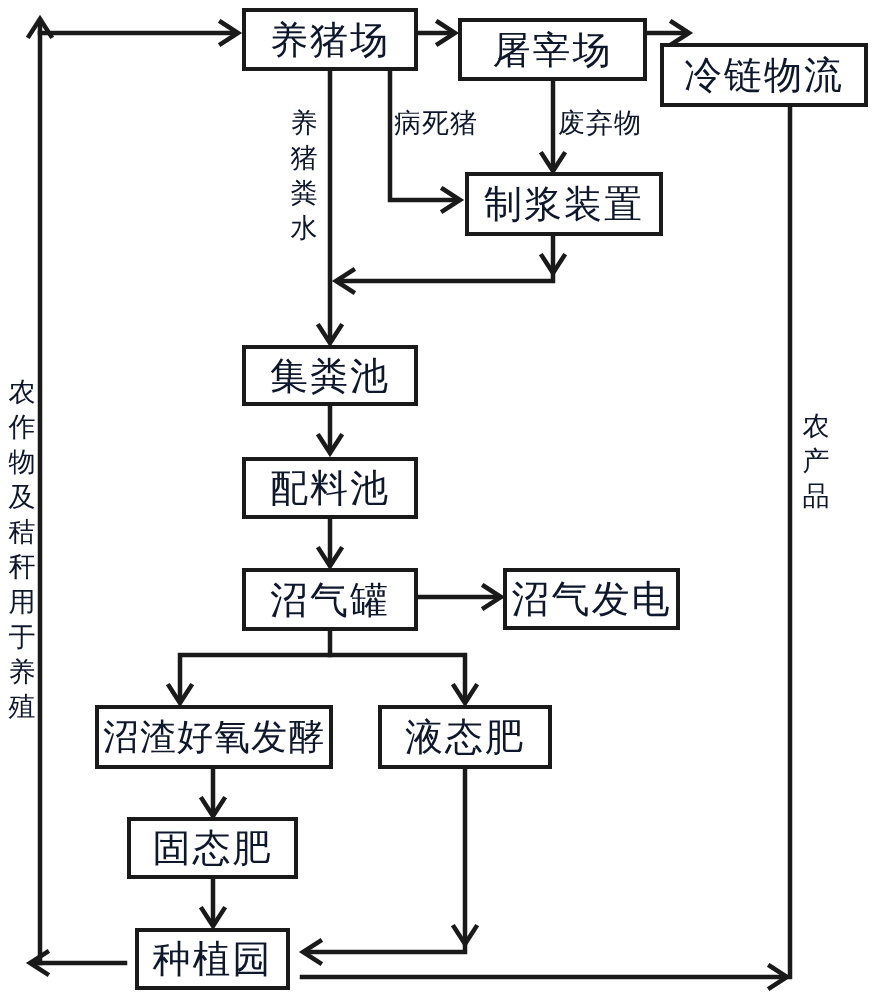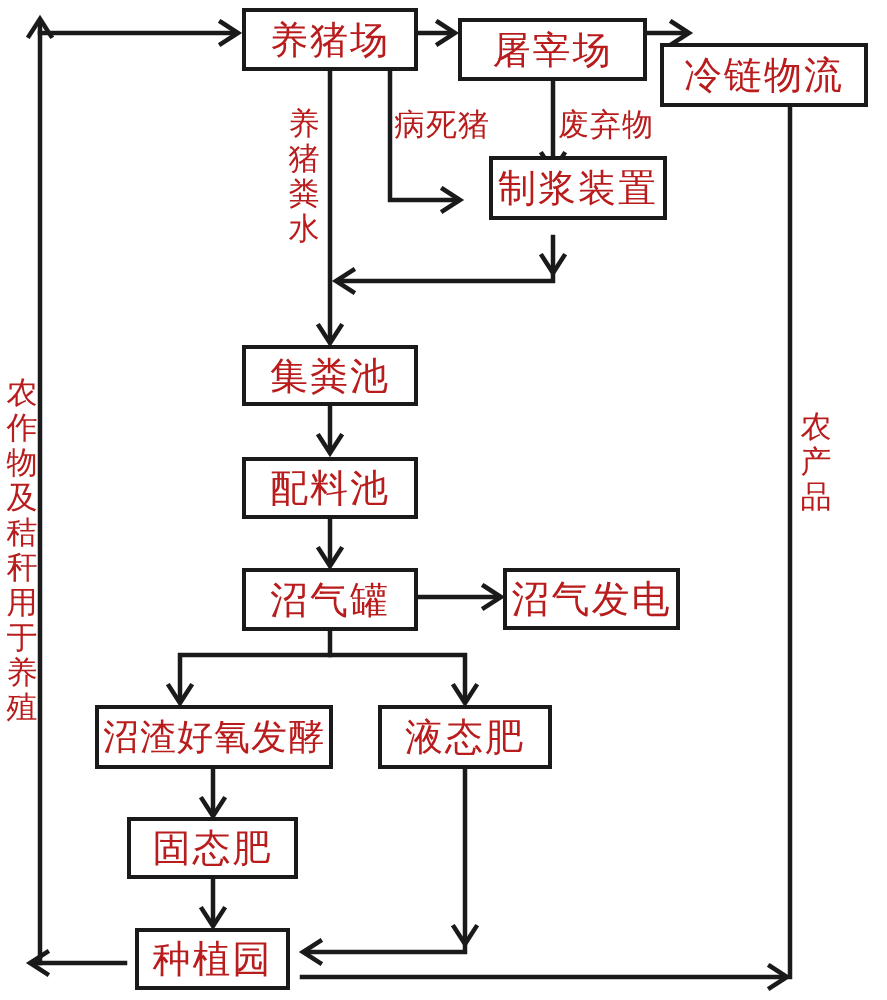--- a/index.html
+++ b/index.html
@@ -1,30 +1,30 @@
 <!DOCTYPE html>
 <html><head>
 <meta charset="utf-8">
 <style>
   html,body{margin:0;padding:0;background:#ffffff;}
   .canvas{
     position:relative;width:887px;height:1000px;background:#ffffff;
-    font-family:"Liberation Serif","DejaVu Serif",serif;color:#b91c1c;
+    font-family:"Liberation Serif","DejaVu Serif",serif;color:#0f172a;
     overflow:hidden;
   }
   .wires{position:absolute;left:0;top:0;width:887px;height:1000px;}
   .wires path{stroke:#1a1a1a;stroke-width:4.5;fill:none;stroke-linecap:square;stroke-linejoin:miter;}
   .node{
     position:absolute;box-sizing:border-box;border:4px solid #1a1a1a;background:#ffffff;
     display:flex;align-items:center;justify-content:center;
     font-size:38px;letter-spacing:2px;white-space:nowrap;line-height:1;
   }
   .node.small{font-size:36px;letter-spacing:1px;}
   .edge-label{
-    position:absolute;font-size:31px;line-height:1.05;letter-spacing:1px;white-space:nowrap;
+    position:absolute;font-size:27px;line-height:1.05;letter-spacing:1px;white-space:nowrap;
   }
   .edge-label.vertical{
     white-space:normal;width:40px;word-break:break-all;line-height:35px;letter-spacing:0;
     text-align:center;
   }
 </style>
 </head>
 <body>
 
 <div class="canvas">
@@ -88,21 +88,21 @@
     <path d="M 790 977 L 790 76"></path>
     <path d="M 779 90 L 790 73 L 801 90"></path>
   </svg>
 
   <div class="node" style="left:242px;top:8px;width:176px;height:63px;">养猪场</div>
 
   <div class="node" style="left:458px;top:8px;width:189px;height:63px;margin-top:10px;">屠宰场</div>
 
   <div class="node" style="left:660px;top:7px;width:208px;height:64px;margin-top:36px;">冷链物流</div>
 
-  <div class="node" style="left:465px;top:156px;width:178px;height:64px;margin-left:24px;">制浆装置</div>
+  <div class="node" style="left:465px;top:172px;width:198px;height:64px;">制浆装置</div>
 
   <div class="node" style="left:242px;top:345px;width:176px;height:61px;">集粪池</div>
 
   <div class="node" style="left:242px;top:457px;width:176px;height:62px;">配料池</div>
 
   <div class="node" style="left:242px;top:568px;width:176px;height:63px;">沼气罐</div>
 
   <div class="node" style="left:503px;top:568px;width:177px;height:62px;">沼气发电</div>
 
   <div class="node" style="left:378px;top:705px;width:174px;height:64px;">液态肥</div>

